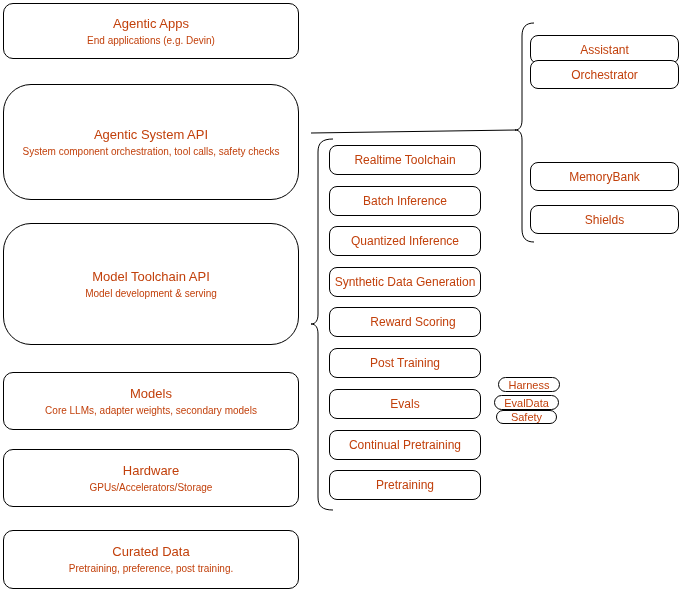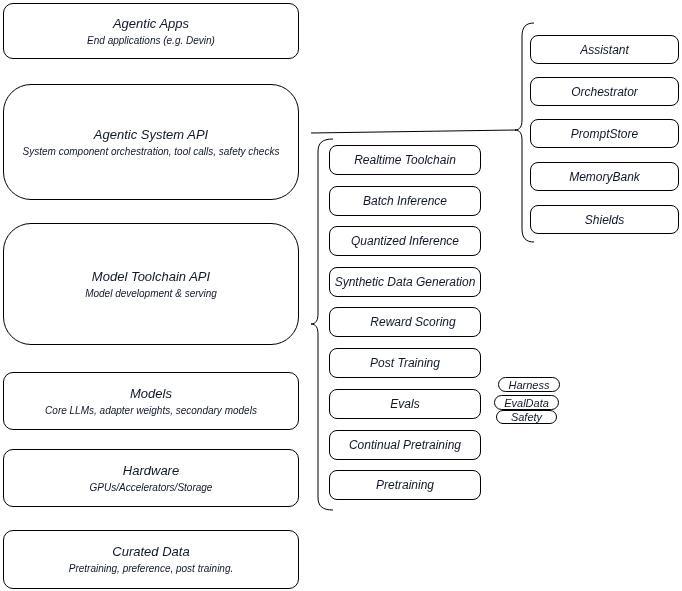--- a/index.html
+++ b/index.html
@@ -1,24 +1,23 @@
 <!DOCTYPE html>
 <html><head>
 <meta charset="utf-8">
 <style>
   html, body { margin: 0; padding: 0; background: #ffffff; }
   .canvas {
     position: relative;
     width: 682px;
     height: 591px;
     background: #ffffff;
-    color: #0f172a;
+    color: #c2410c;
     font-family: "Liberation Sans", sans-serif;
     overflow: hidden;
-    font-style: italic;
   }
   .connector-layer {
     position: absolute;
     top: 0; left: 0;
     z-index: 0;
   }
   .node {
     position: absolute;
     box-sizing: border-box;
     background: #ffffff;
@@ -135,25 +134,22 @@
     <div class="label">Pretraining</div>
   </div>
 
   <div class="pill" style="left:470px; top:377px; width:62px; height:15px;">Harness</div>
   <div class="pill" style="left:466px; top:395px; width:65px; height:15px;">EvalData</div>
   <div class="pill" style="left:468px; top:410px; width:61px; height:14px;">Safety</div>
 
   <div class="node small" style="left:530px; top:35px; width:149px; height:29px;">
     <div class="label">Assistant</div>
   </div>
-  <div class="node small" style="left:530px; top:77px; width:149px; height:29px;">
+  <div class="node small" style="left:530px; top:60px; width:149px; height:29px;">
     <div class="label">Orchestrator</div>
-  </div>
-  <div class="node small" style="left:530px; top:119px; width:149px; height:29px;">
-    <div class="label">PromptStore</div>
   </div>
   <div class="node small" style="left:530px; top:162px; width:149px; height:29px;">
     <div class="label">MemoryBank</div>
   </div>
   <div class="node small" style="left:530px; top:205px; width:149px; height:29px;">
     <div class="label">Shields</div>
   </div>
 
 </div>
 

